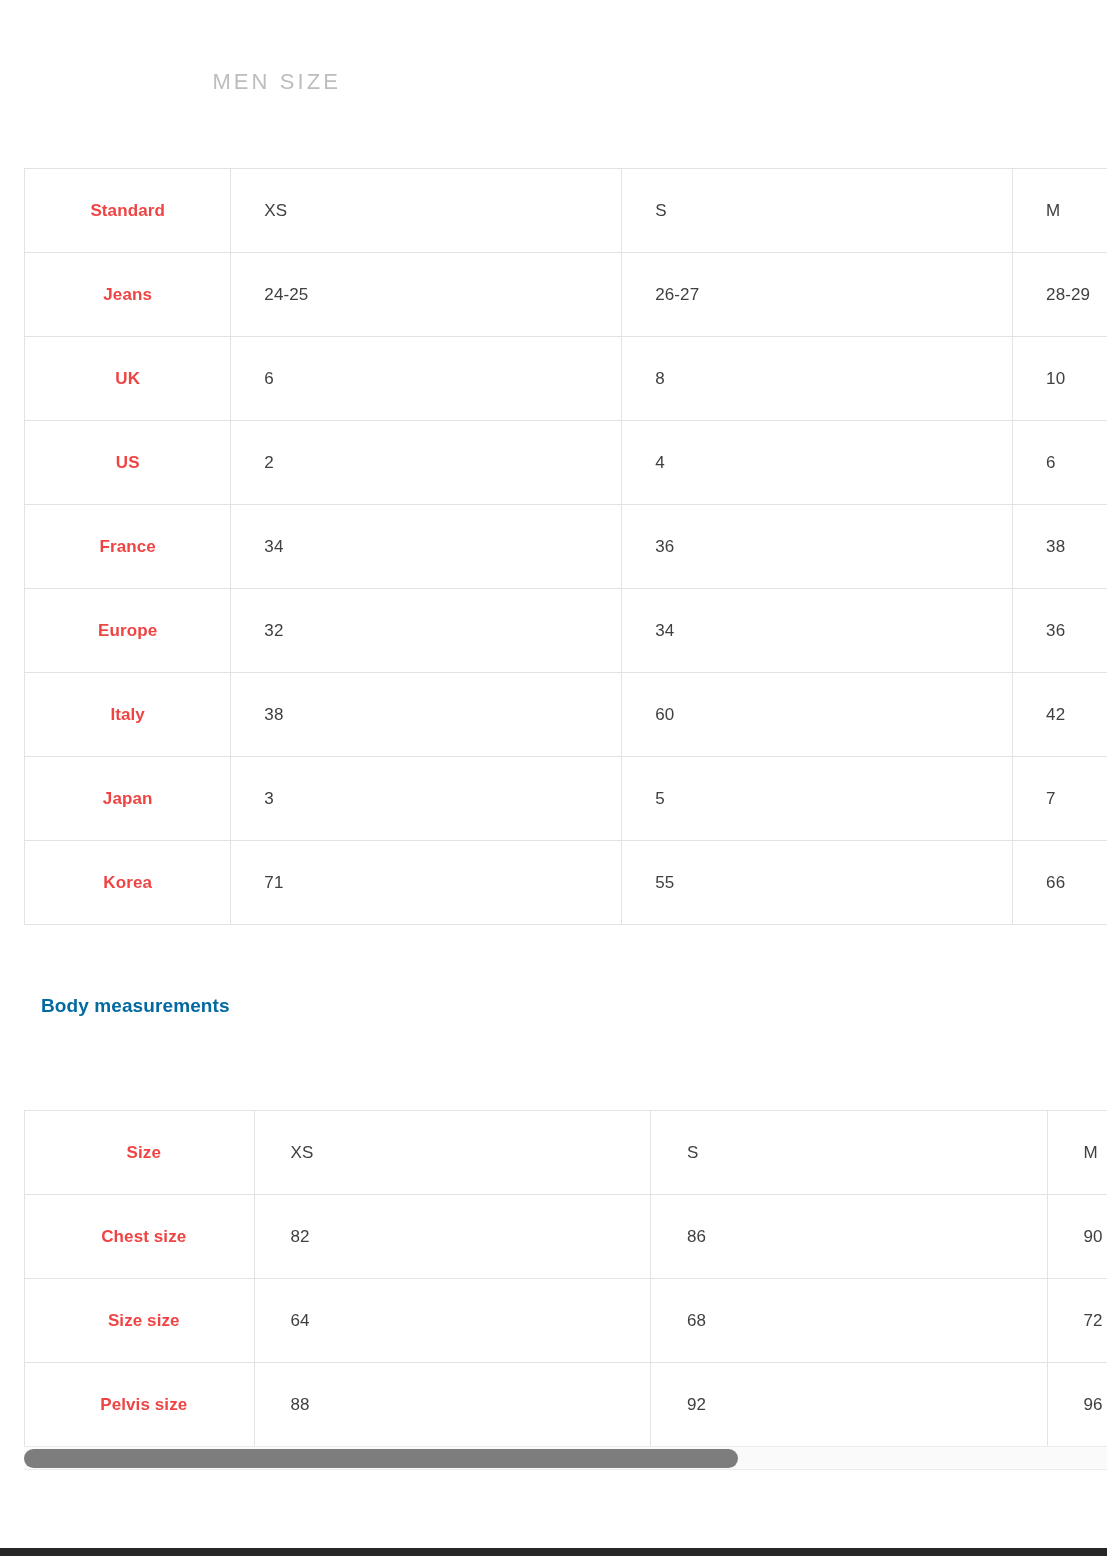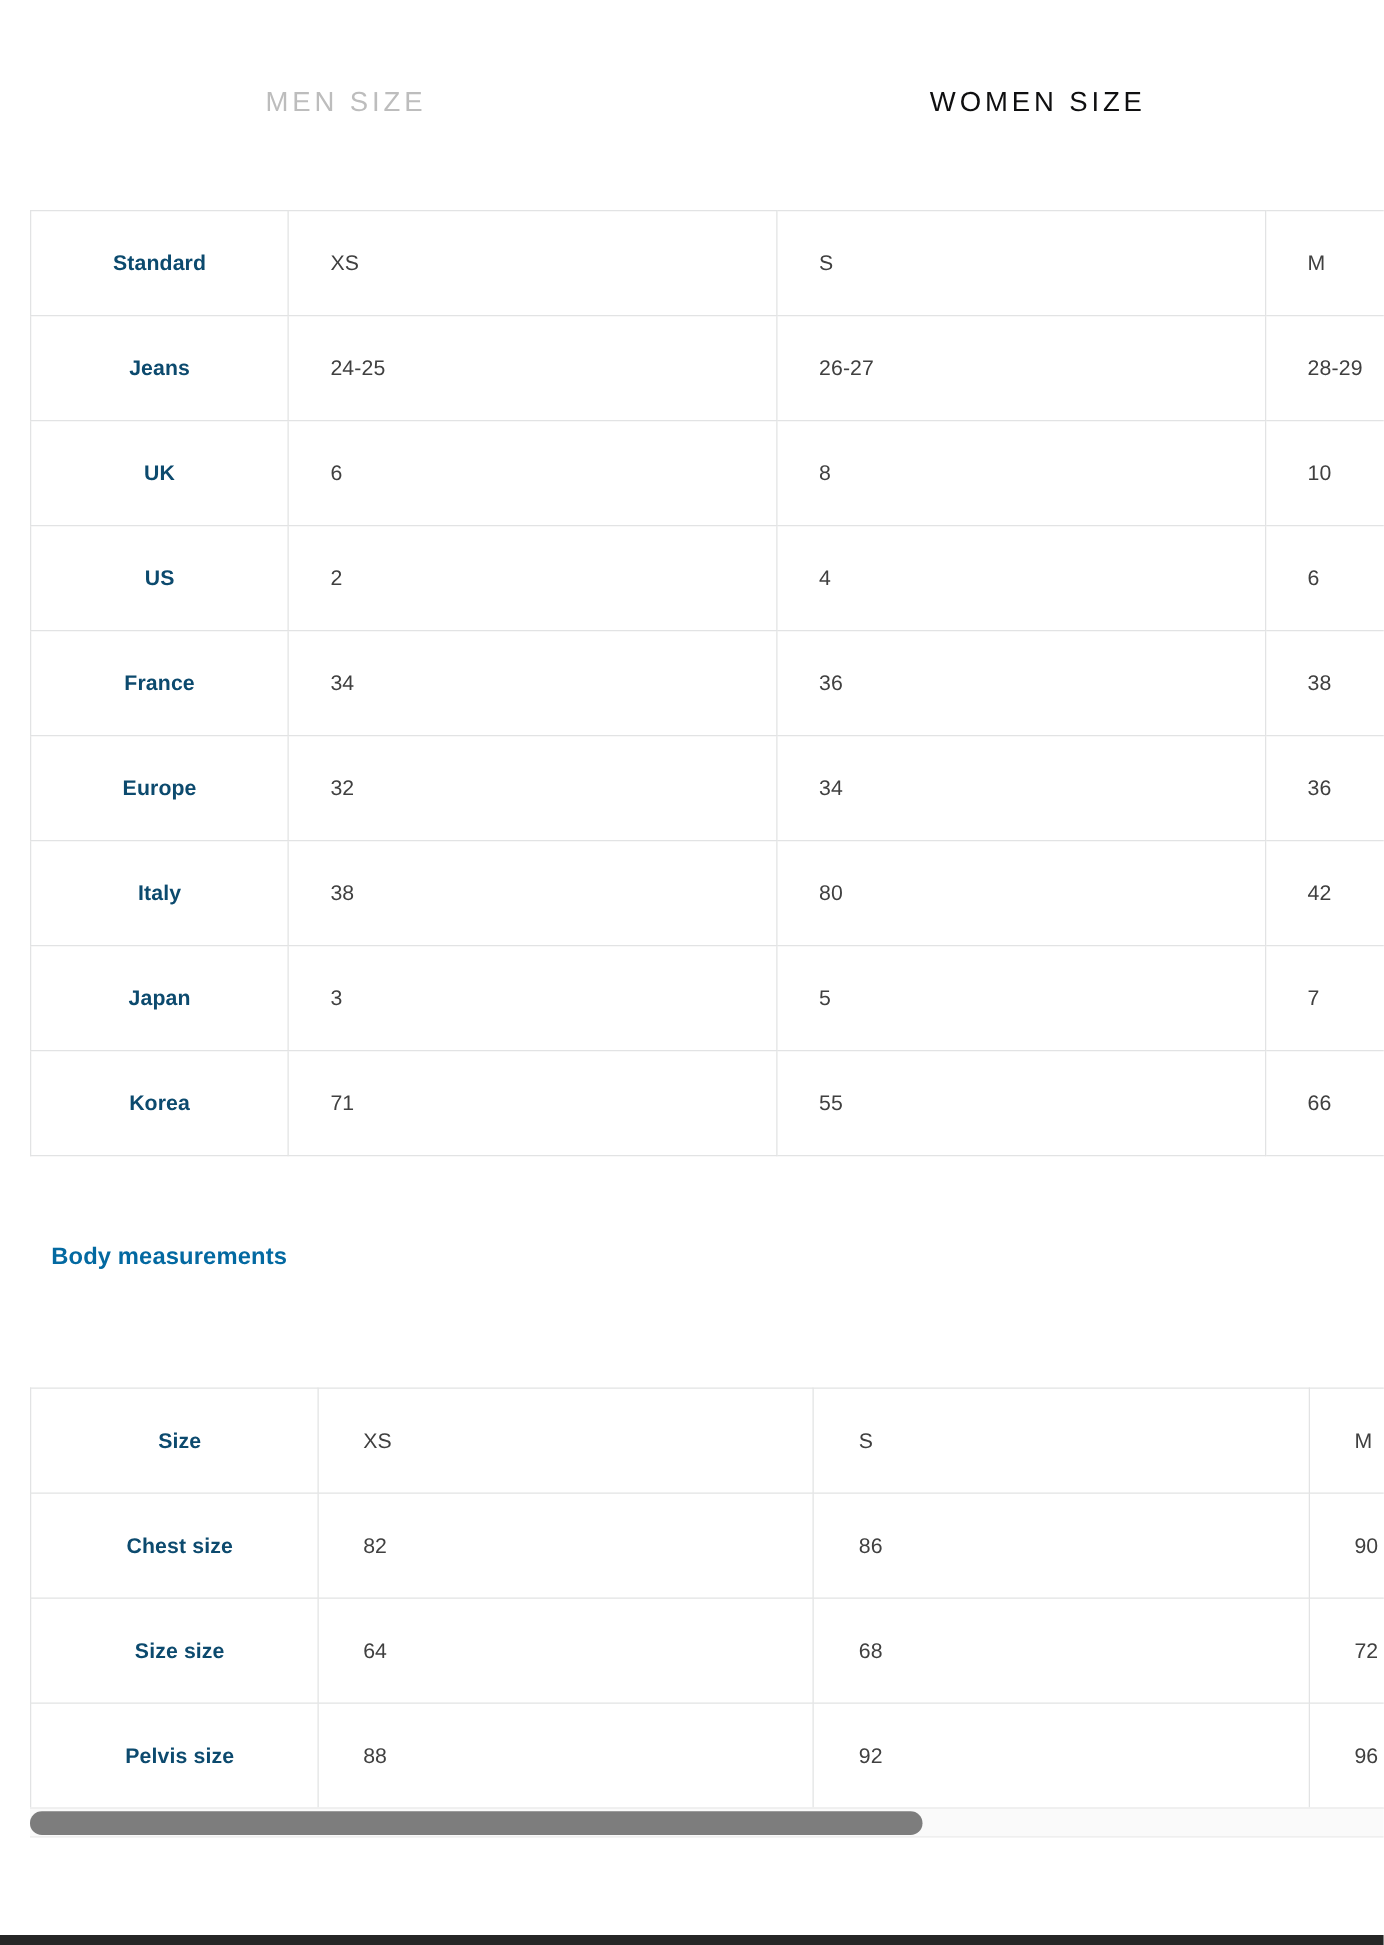--- a/index.html
+++ b/index.html
@@ -49,21 +49,21 @@
     font-size: 17px;
   }
   .size-table td {
     border: 1px solid #e2e3e4;
     vertical-align: middle;
     box-sizing: border-box;
   }
   .size-table td.rowlabel {
     font-weight: 700;
     text-align: center;
-    color: #0c4a6e;
+    color: #ef4444;
     letter-spacing: 0.1px;
   }
   .size-table td.val {
     font-weight: 400;
     text-align: left;
     color: #404040;
     letter-spacing: 0.1px;
   }
 
   
@@ -128,21 +128,20 @@
     width: 1107px;
     height: 8px;
     background: #262626;
   }
 </style>
 </head>
 <body>
 
 <div class="tabs">
   <div class="tab inactive">MEN SIZE</div>
-  <div class="tab active">WOMEN SIZE</div>
 </div>
 
 <table class="size-table" id="table-sizes">
   <tbody>
     <tr>
       <td class="rowlabel">Standard</td>
       <td class="val">XS</td>
       <td class="val">S</td>
       <td class="val">M</td>
     </tr>
@@ -172,21 +171,21 @@
     </tr>
     <tr>
       <td class="rowlabel">Europe</td>
       <td class="val">32</td>
       <td class="val">34</td>
       <td class="val">36</td>
     </tr>
     <tr>
       <td class="rowlabel">Italy</td>
       <td class="val">38</td>
-      <td class="val">80</td>
+      <td class="val">60</td>
       <td class="val">42</td>
     </tr>
     <tr>
       <td class="rowlabel">Japan</td>
       <td class="val">3</td>
       <td class="val">5</td>
       <td class="val">7</td>
     </tr>
     <tr>
       <td class="rowlabel">Korea</td>

